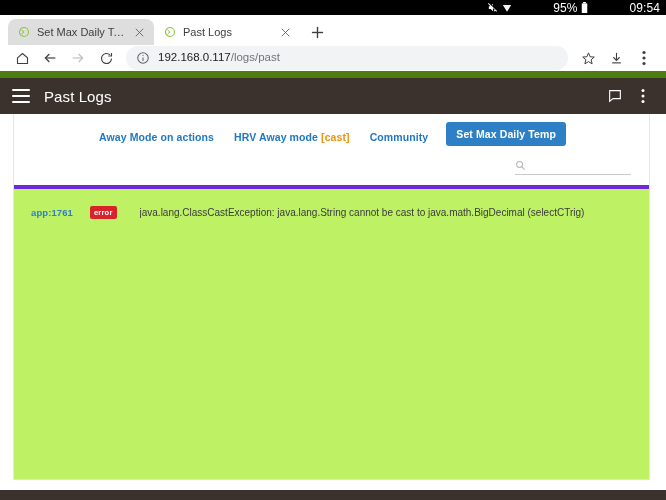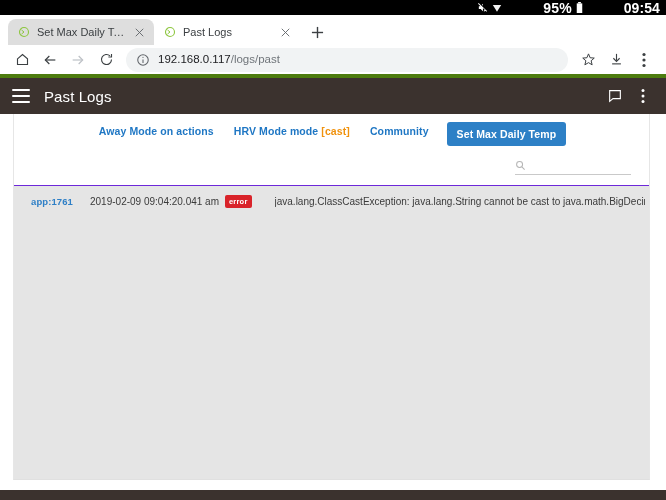--- a/index.html
+++ b/index.html
@@ -25,22 +25,22 @@
     padding-right: 6px;
     box-sizing: border-box;
   }
   .status-bar .sb-group {
     display: flex;
     align-items: center;
     gap: 4px;
   }
   .status-bar .sb-text {
     color: #ffffff;
-    font-size: 14px;
-    font-weight: bold;
+    font-size: 12px;
+    font-weight: normal;
     letter-spacing: 0.1px;
     line-height: 1;
     padding-left: 37px;
   }
   .sb-icon { display: inline-flex; align-items: center; }
 
   
   .tab-strip {
     height: 30px;
     background: #ffffff;
@@ -106,21 +106,21 @@
   }
 
   
   .toolbar {
     height: 33px;
     background: #ffffff;
     display: flex;
     align-items: center;
     padding: 0 8px;
     box-sizing: border-box;
-    border-bottom: 4px solid #4d7c0f;
+    border-bottom: 7px solid #4d7c0f;
   }
   .tb-icon {
     width: 28px;
     height: 28px;
     display: inline-flex;
     align-items: center;
     justify-content: center;
     flex: 0 0 28px;
     color: #3c4043;
   }
@@ -204,21 +204,21 @@
     border-right: 1px solid #e6e6e6;
     border-bottom: 1px solid #e0e0e0;
     background: #ffffff;
     display: flex;
     flex-direction: column;
     overflow: hidden;
     box-sizing: border-box;
   }
   .filter-row {
     display: flex;
-    align-items: flex-start;
+    align-items: flex-end;
     justify-content: center;
     gap: 16px;
     padding: 8px 0 6px 0;
     flex-wrap: nowrap;
   }
   .filter-link {
     font-size: 10.5px;
     color: #1f77c4;
     font-weight: bold;
     white-space: nowrap;
@@ -256,24 +256,24 @@
     outline: none;
     background: transparent;
     font-size: 10px;
     font-family: "Liberation Sans", sans-serif;
     color: #333;
     width: 100%;
     padding: 0;
   }
   .log-list {
     flex: 1 1 auto;
-    background: #e5e5e5;
-    border-top: 1px solid #6d28d9;
-    overflow: hidden;
-    padding-top: 8px;
+    background: #bef264;
+    border-top: 4px solid #6d28d9;
+    overflow: hidden;
+    padding-top: 16px;
   }
   .log-row {
     display: flex;
     align-items: baseline;
     font-size: 10px;
     padding: 2px 4px 2px 0;
     white-space: nowrap;
   }
   .log-source {
     color: #2e7fc6;
@@ -480,41 +480,40 @@
         <circle cx="2" cy="13.5" r="1.5"></circle>
     </svg>
   </span>
 </div>
 
 <div class="page">
   <div class="panel">
 
     <div class="filter-row">
       <span class="filter-link">Away Mode on actions</span>
-      <span class="filter-link"><span>HRV Mode mode</span> <span class="flag">[cast]</span></span>
+      <span class="filter-link"><span>HRV Away mode</span> <span class="flag">[cast]</span></span>
       <span class="filter-link">Community</span>
       <span class="filter-link active">Set Max Daily Temp</span>
     </div>
 
     <div class="search-row">
       <div class="search-box">
         <span class="mag">
           <svg width="11" height="11" viewBox="0 0 24 24" fill="none" stroke="#b5b5b5" stroke-width="2.2">
             <circle cx="10" cy="10" r="6.5"></circle>
               <line x1="15" y1="15" x2="21" y2="21"></line>
           </svg>
         </span>
         <input class="search-input" type="text" placeholder="" style="">
       </div>
     </div>
 
     <div class="log-list">
       <div class="log-row">
         <span class="log-source">app:1761</span>
-        <span class="log-time">2019-02-09 09:04:20.041 am</span>
         <span class="log-level">error</span>
         <span class="log-msg">java.lang.ClassCastException: java.lang.String cannot be cast to java.math.BigDecimal (selectCTrig)</span>
       </div>
     </div>
 
   </div>
 </div>
 
 <div class="footer-gap"></div>
 

